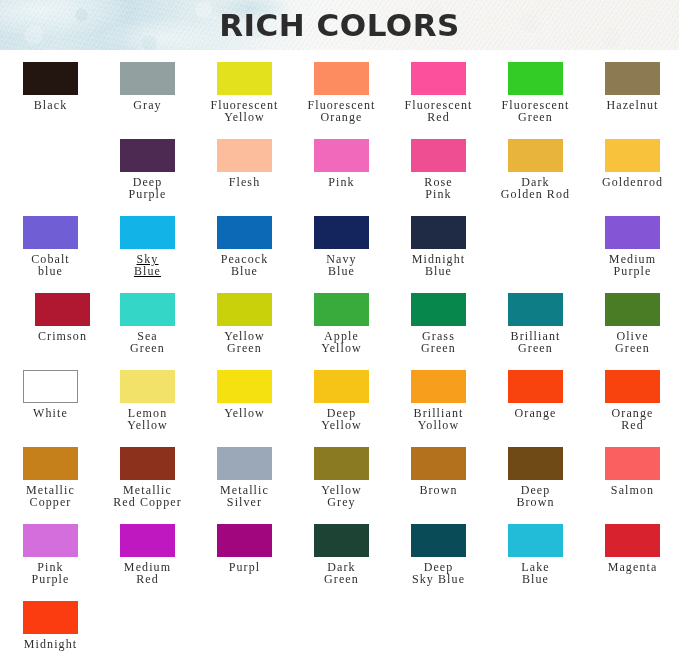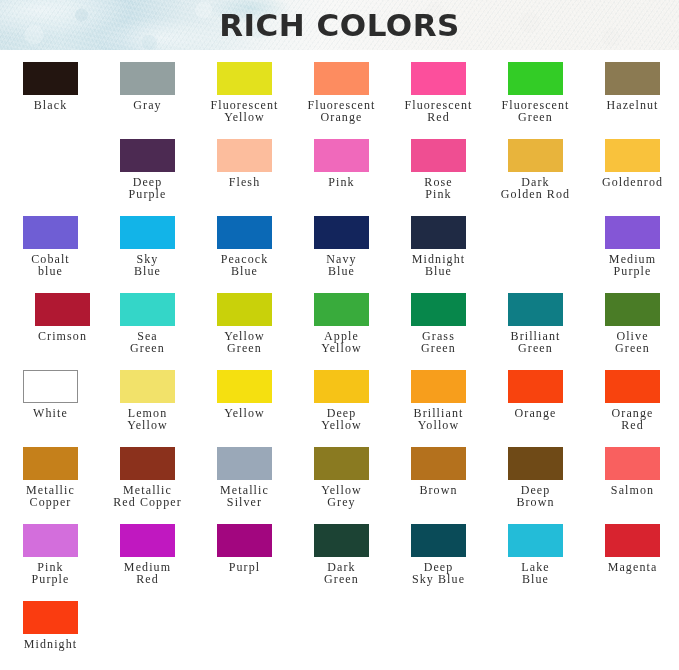--- a/index.html
+++ b/index.html
@@ -194,21 +194,21 @@
           <div class="swatch" style="background: rgb(249, 194, 60);"></div>
           <div class="label">Goldenrod</div>
         </div>
       </div>
       <div class="row">
         <div class="cell" style="left: 2px;">
           <div class="swatch" style="background: rgb(111, 94, 212);"></div>
           <div class="label">Cobalt
 blue</div>
         </div>
-        <div class="cell" style="left: 99px;">
+        <div class="cell" style="left: 99px; text-decoration: underline;">
           <div class="swatch" style="background: rgb(18, 180, 232);"></div>
           <div class="label">Sky
 Blue</div>
         </div>
         <div class="cell" style="left: 196px;">
           <div class="swatch" style="background: rgb(11, 105, 182);"></div>
           <div class="label">Peacock
 Blue</div>
         </div>
         <div class="cell" style="left: 293px;">

